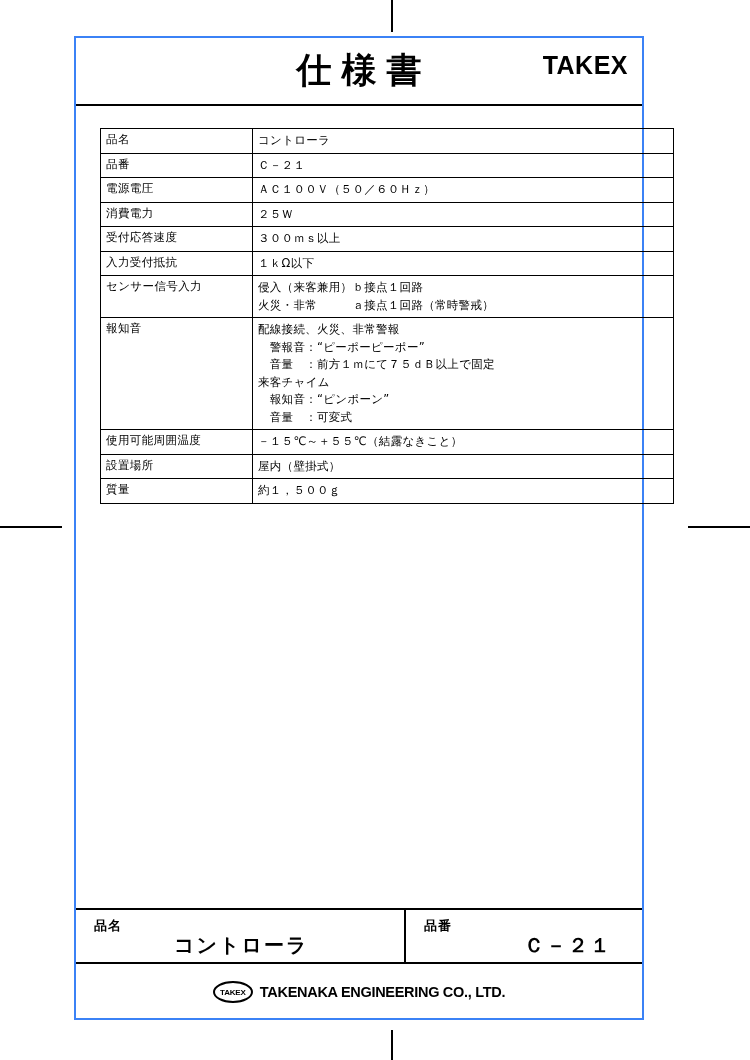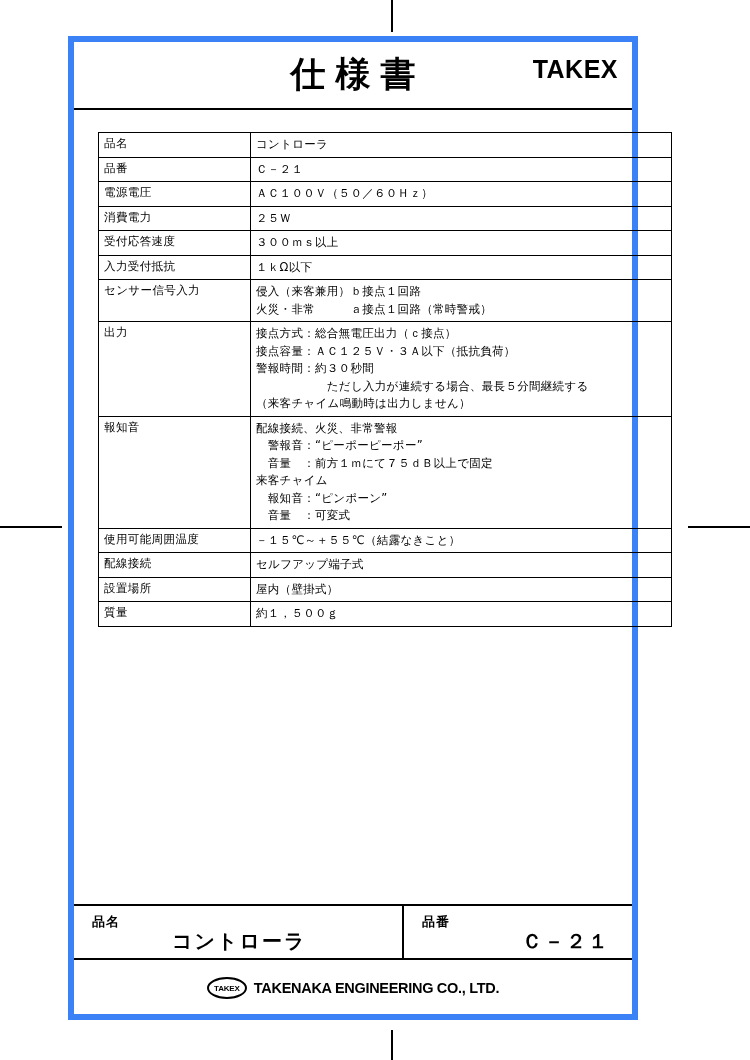--- a/index.html
+++ b/index.html
@@ -22,25 +22,25 @@
     background: #000000;
   }
   #mark-top    { left: 391px; top: 0;     width: 2px;  height: 32px; }
   #mark-bottom { left: 391px; top: 1030px;width: 2px;  height: 30px; }
   #mark-left   { left: 0;     top: 526px; width: 62px; height: 2px; }
   #mark-right  { left: 688px; top: 526px; width: 62px; height: 2px; }
 
   
   #sheet-frame {
     position: absolute;
-    left: 68px;
+    left: 74px;
     top: 36px;
     width: 570px;
     height: 984px;
-    border: 6px solid #3b82f6;
+    border: 2px solid #3b82f6;
     box-sizing: border-box;
   }
 
   
   #title-band {
     position: absolute;
     left: 0;
     top: 0;
     right: 0;
     height: 68px;
@@ -239,50 +239,34 @@
           </td>
         </tr>
         <tr>
           <td class="k">センサー信号入力</td>
           <td class="v">
             <span class="vline">侵入（来客兼用）ｂ接点１回路</span>
             <span class="vline">火災・非常　　　ａ接点１回路（常時警戒）</span>
           </td>
         </tr>
         <tr>
-          <td class="k">出力</td>
-          <td class="v">
-            <span class="vline">接点方式：総合無電圧出力（ｃ接点）</span>
-            <span class="vline">接点容量：ＡＣ１２５Ｖ・３Ａ以下（抵抗負荷）</span>
-            <span class="vline">警報時間：約３０秒間</span>
-            <span class="vline">　　　　　　ただし入力が連続する場合、最長５分間継続する</span>
-            <span class="vline">（来客チャイム鳴動時は出力しません）</span>
-          </td>
-        </tr>
-        <tr>
           <td class="k">報知音</td>
           <td class="v">
             <span class="vline">配線接続、火災、非常警報</span>
             <span class="vline">　警報音：“ピーポーピーポー”</span>
             <span class="vline">　音量　：前方１ｍにて７５ｄＢ以上で固定</span>
             <span class="vline">来客チャイム</span>
             <span class="vline">　報知音：“ピンポーン”</span>
             <span class="vline">　音量　：可変式</span>
           </td>
         </tr>
         <tr>
           <td class="k">使用可能周囲温度</td>
           <td class="v">
             <span class="vline">－１５℃～＋５５℃（結露なきこと）</span>
-          </td>
-        </tr>
-        <tr>
-          <td class="k">配線接続</td>
-          <td class="v">
-            <span class="vline">セルフアップ端子式</span>
           </td>
         </tr>
         <tr>
           <td class="k">設置場所</td>
           <td class="v">
             <span class="vline">屋内（壁掛式）</span>
           </td>
         </tr>
         <tr>
           <td class="k">質量</td>

